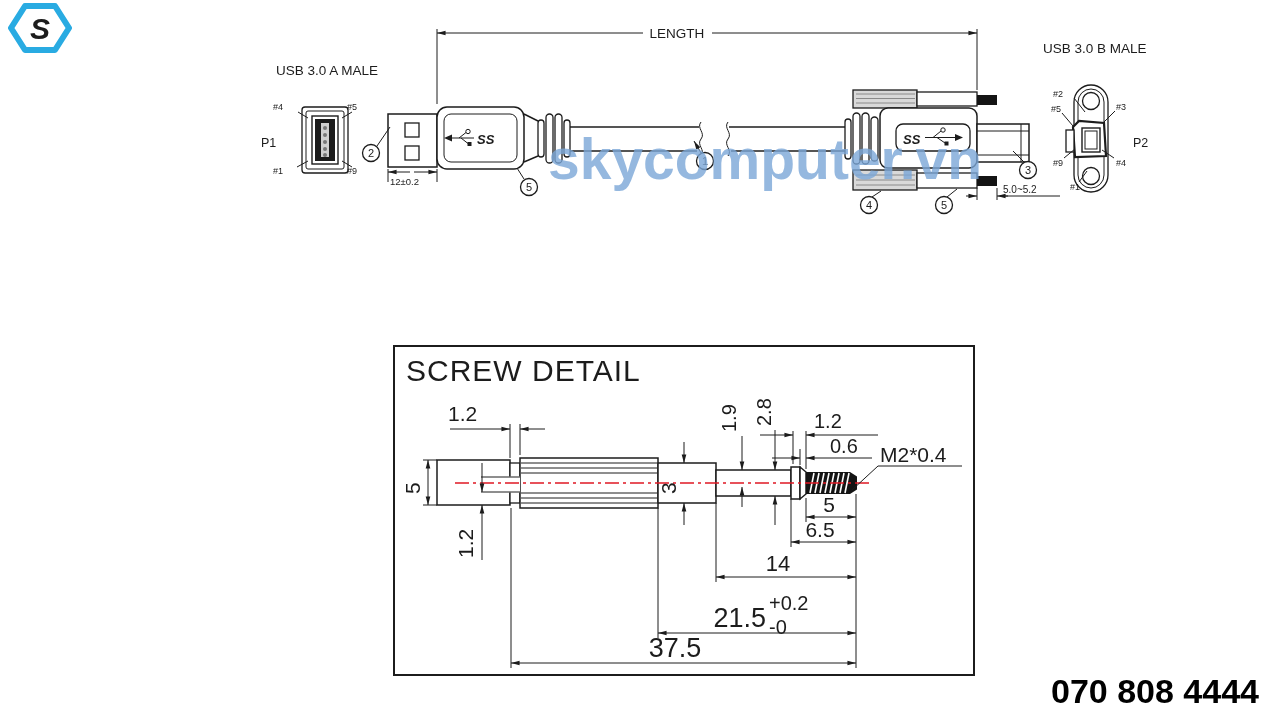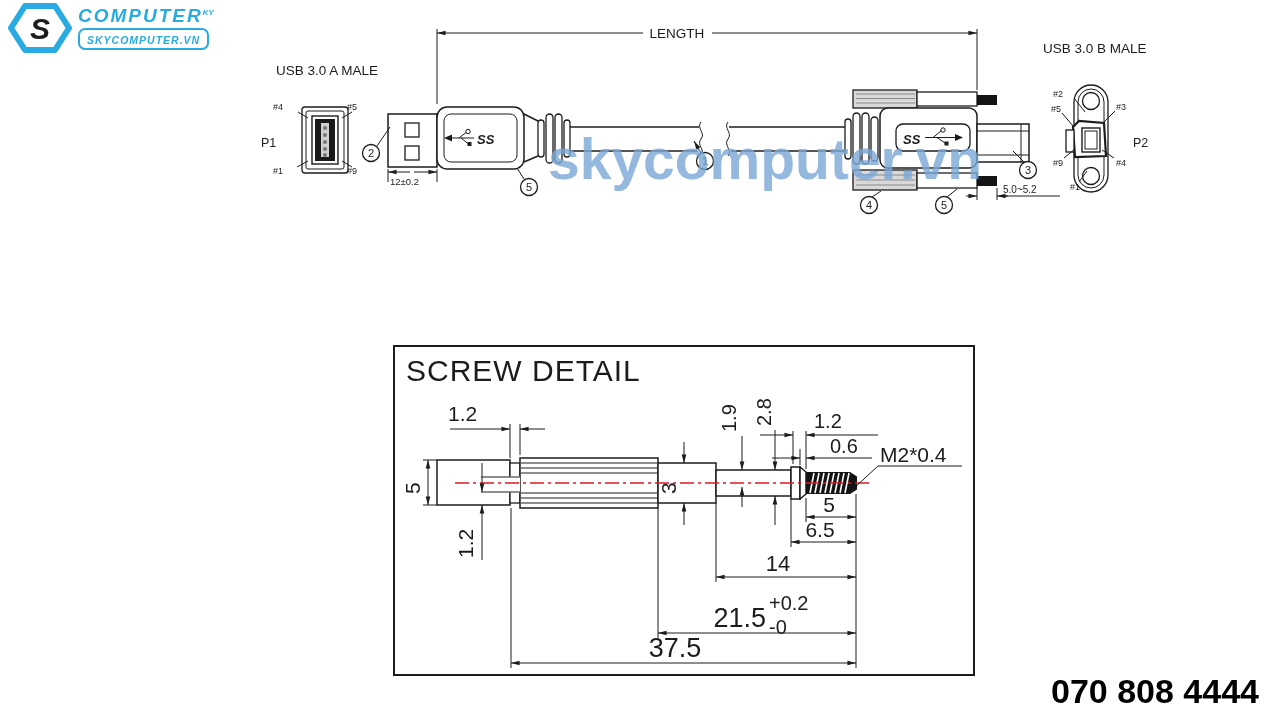--- a/index.html
+++ b/index.html
@@ -304,24 +304,18 @@
 
 
 <div id="watermark">skycomputer.vn</div>
 
 
 <div id="logo">
   <svg width="64" height="50" viewBox="0 0 64 50">
     <polygon points="17,3 47,3 61,25 47,47 17,47 3,25" fill="none" stroke="#29abe2" stroke-width="6" stroke-linejoin="round"></polygon>
     <text x="32" y="36" font-size="30" font-weight="bold" font-style="italic" fill="#29abe2" text-anchor="middle">S</text>
   </svg>
-  <div class="txtcol">
-    <div class="brand"><span>COMPUTER</span><sup>KY</sup></div>
-    <div class="sitebox">
-      <span class="site">SKYCOMPUTER.VN</span>
-    </div>
-  </div>
 </div>
 
 
 <div id="phone">070 808 4444</div>
 
 </div>
 
 </body></html>

